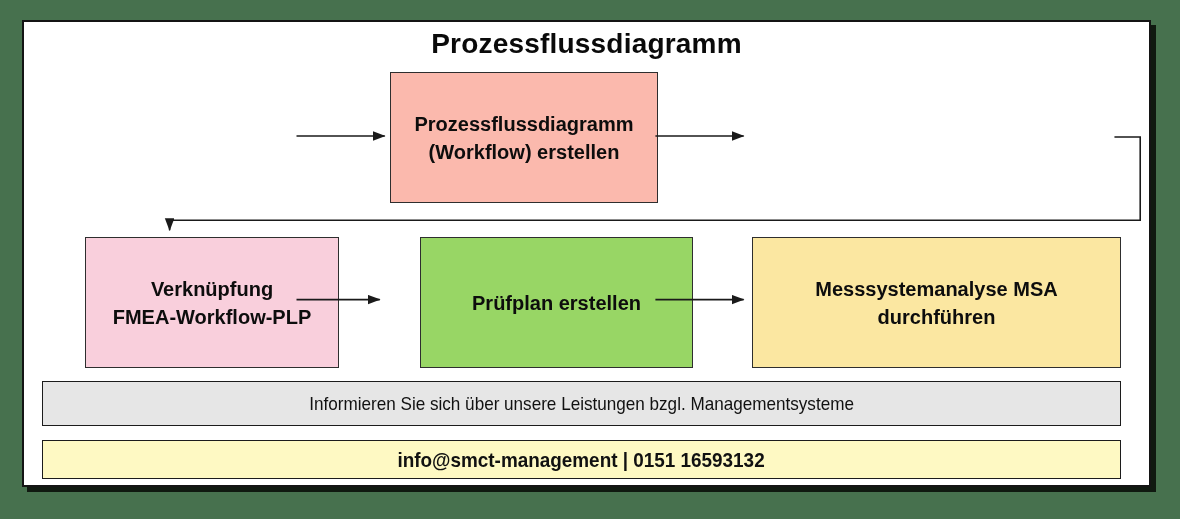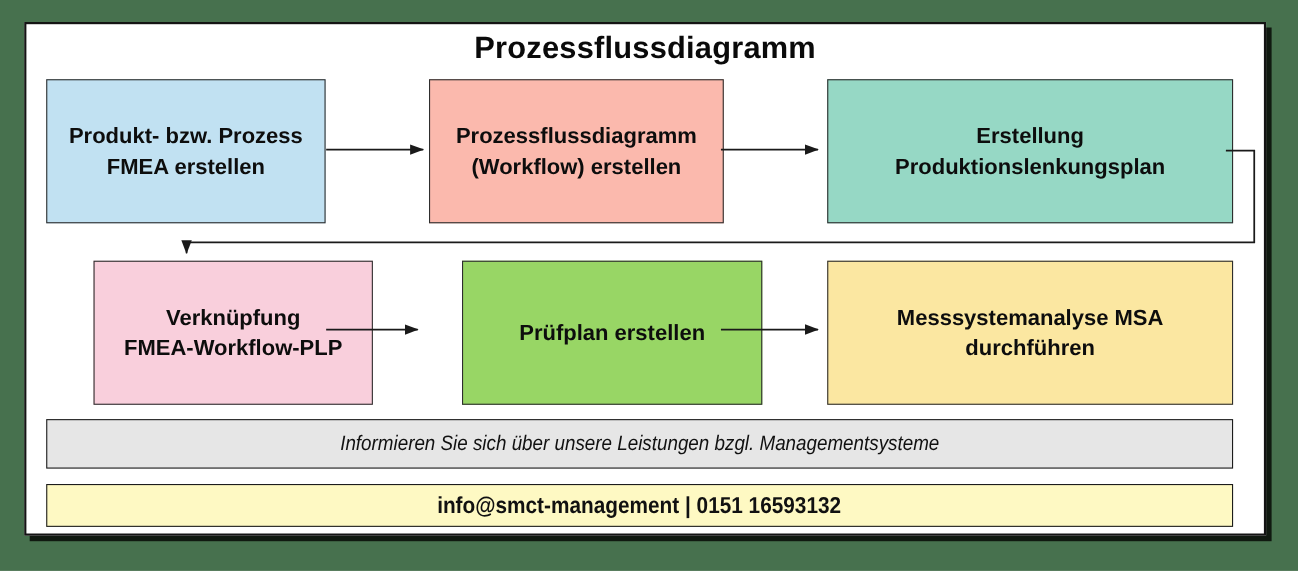--- a/index.html
+++ b/index.html
@@ -58,26 +58,22 @@
   }
 </style>
 </head>
 <body>
 
 <div class="frame" style="background-color: rgb(71, 113, 78);">
   <div class="page" style="background-color: rgb(255, 255, 255);">
 
     <div class="title">Prozessflussdiagramm</div>
 
-    <div class="flow-box row1 b1" style="background-color: rgb(193, 225, 242);">Produkt- bzw. Prozess
-FMEA erstellen</div>
     <div class="flow-box row1 b2" style="background-color: rgb(251, 185, 173);">Prozessflussdiagramm
 (Workflow) erstellen</div>
-    <div class="flow-box row1 b3" style="background-color: rgb(150, 216, 197);">Erstellung
-Produktionslenkungsplan</div>
 
     <div class="flow-box row2 b4" style="background-color: rgb(249, 207, 220);">Verknüpfung
 FMEA-Workflow-PLP</div>
     <div class="flow-box row2 b5" style="background-color: rgb(152, 214, 101);">Prüfplan erstellen</div>
     <div class="flow-box row2 b6" style="background-color: rgb(251, 231, 161);">Messsystemanalyse MSA
 durchführen</div>
 
     <svg class="arrow-layer" viewBox="0 0 1129 467" width="1129" height="467" aria-hidden="true">
       <defs>
         <marker id="ah" markerWidth="10" markerHeight="8" refX="7.5" refY="3" orient="auto">
@@ -86,21 +82,21 @@
       </defs>
       <g fill="none" stroke-width="1.6" stroke="#1a1a1a">
         <path d="M272,115 H361" marker-end="url(#ah)"></path>
         <path d="M634,115 H723" marker-end="url(#ah)"></path>
         <path d="M1097,116 H1123 V200 H144 V210" marker-end="url(#ah)"></path>
         <path d="M272,280 H356" marker-end="url(#ah)"></path>
         <path d="M634,280 H723" marker-end="url(#ah)"></path>
       </g>
     </svg>
 
-    <div class="banner banner-info" style="background-color: rgb(230, 230, 230); font-style: italic;">
+    <div class="banner banner-info" style="background-color: rgb(230, 230, 230);">
       <span class="condensed">Informieren Sie sich über unsere Leistungen bzgl. Managementsysteme</span>
     </div>
 
     <div class="banner banner-contact" style="background-color: #fef9c3;">
       <span class="condensed">info@smct-management | 0151 16593132</span>
     </div>
 
   </div>
 </div>
 

